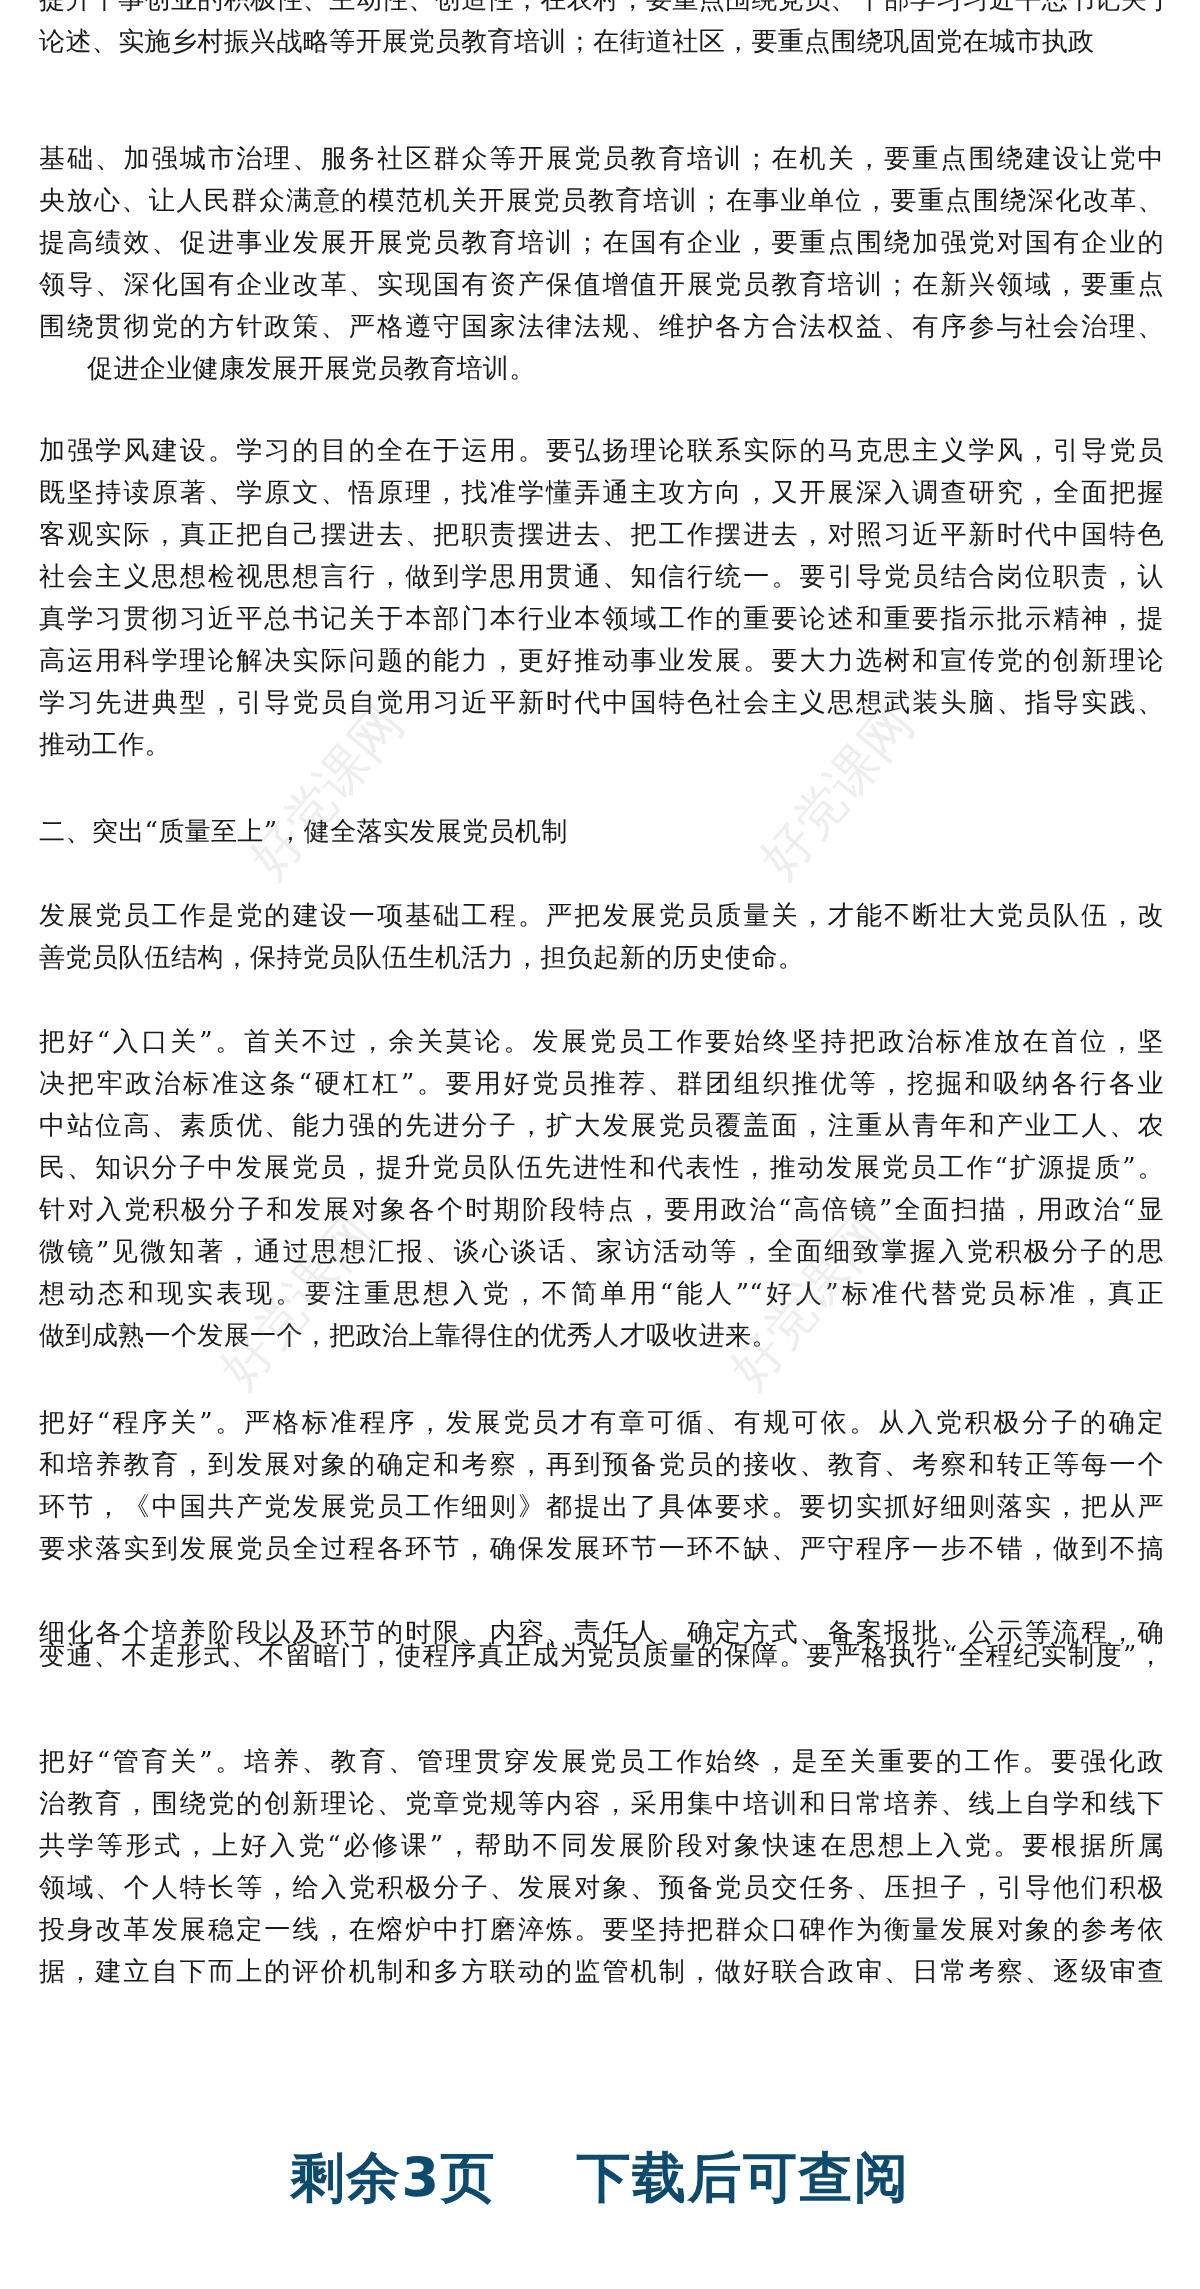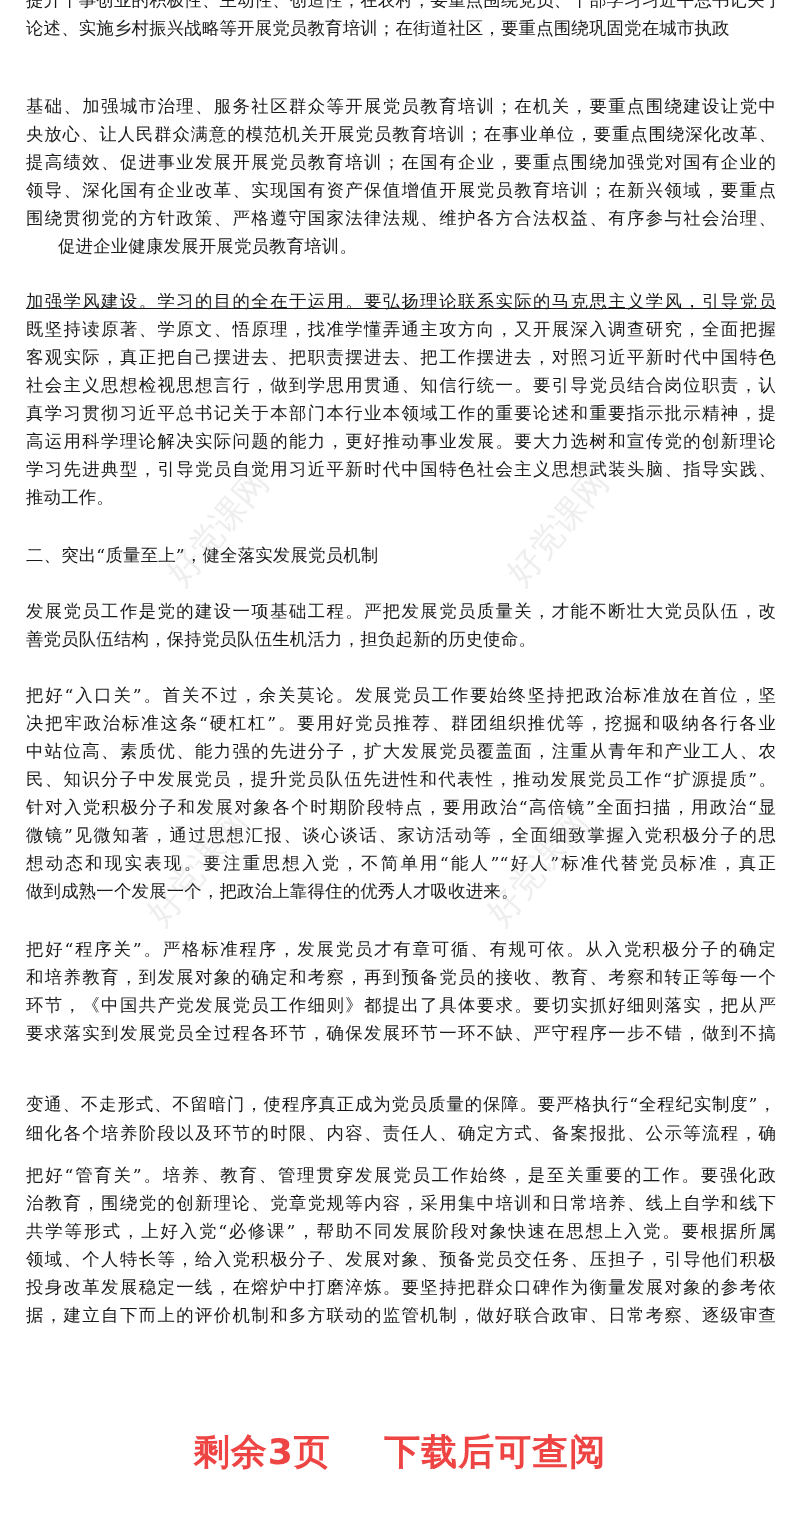--- a/index.html
+++ b/index.html
@@ -8,40 +8,40 @@
   .page { position:absolute; left:0; top:0; width:800px; height:1526px; }
   .line { position:absolute; left:26px; width:750px; font-size:17.4px; line-height:28px;
           white-space:nowrap; letter-spacing:0.2px; text-align:justify; text-align-last:justify; }
   .line.last { text-align-last:left; }
   .cut { top:-14px; clip-path: inset(13px 0 0 0); }
   .watermark { position:absolute; font-family:"DejaVu Sans","Liberation Sans",sans-serif;
                font-size:34px; color:rgba(160,160,160,0.18); transform:rotate(-50deg);
                white-space:nowrap; pointer-events:none; }
   .footer-note { position:absolute; top:1428px; left:0; width:800px; text-align:center;
                  font-family:"DejaVu Sans","Liberation Sans",sans-serif; font-weight:bold;
-                 font-size:36px; color:#ef4444; letter-spacing:1px; }
+                 font-size:36px; color:#0c4a6e; letter-spacing:1px; }
   .footer-note span { margin:0 20px; }
 </style>
 </head>
 <body>
 
 <div class="page">
 
   <div class="line cut">提升干事创业的积极性、主动性、创造性；在农村，要重点围绕党员、干部学习习近平总书记关于“三农”工作的重要</div>
 
   <div class="line last" style="top:14px;">论述、实施乡村振兴战略等开展党员教育培训；在街道社区，要重点围绕巩固党在城市执政</div>
 
   <div class="line" style="top:92px;">基础、加强城市治理、服务社区群众等开展党员教育培训；在机关，要重点围绕建设让党中</div>
   <div class="line" style="top:120px;">央放心、让人民群众满意的模范机关开展党员教育培训；在事业单位，要重点围绕深化改革、</div>
   <div class="line" style="top:176px;">领导、深化国有企业改革、实现国有资产保值增值开展党员教育培训；在新兴领域，要重点</div>
   <div class="line" style="top:148px;">提高绩效、促进事业发展开展党员教育培训；在国有企业，要重点围绕加强党对国有企业的</div>
   <div class="line" style="top:204px;">围绕贯彻党的方针政策、严格遵守国家法律法规、维护各方合法权益、有序参与社会治理、</div>
   <div class="line last" style="top:232px;margin-left:32px;">促进企业健康发展开展党员教育培训。</div>
 
-  <div class="line" style="top:287px;text-decoration:underline;">加强学风建设。学习的目的全在于运用。要弘扬理论联系实际的马克思主义学风，引导党员</div>
+  <div class="line" style="top:287px;">加强学风建设。学习的目的全在于运用。要弘扬理论联系实际的马克思主义学风，引导党员</div>
   <div class="line" style="top:315px;">既坚持读原著、学原文、悟原理，找准学懂弄通主攻方向，又开展深入调查研究，全面把握</div>
   <div class="line" style="top:343px;">客观实际，真正把自己摆进去、把职责摆进去、把工作摆进去，对照习近平新时代中国特色</div>
   <div class="line" style="top:371px;">社会主义思想检视思想言行，做到学思用贯通、知信行统一。要引导党员结合岗位职责，认</div>
   <div class="line" style="top:399px;">真学习贯彻习近平总书记关于本部门本行业本领域工作的重要论述和重要指示批示精神，提</div>
   <div class="line" style="top:427px;">高运用科学理论解决实际问题的能力，更好推动事业发展。要大力选树和宣传党的创新理论</div>
   <div class="line" style="top:455px;">学习先进典型，引导党员自觉用习近平新时代中国特色社会主义思想武装头脑、指导实践、</div>
   <div class="line last" style="top:483px;">推动工作。</div>
 
   <div class="line last" style="top:541px;">二、突出“质量至上”，健全落实发展党员机制</div>
 
@@ -55,21 +55,21 @@
   <div class="line" style="top:793px;">针对入党积极分子和发展对象各个时期阶段特点，要用政治“高倍镜”全面扫描，用政治“显</div>
   <div class="line" style="top:821px;">微镜”见微知著，通过思想汇报、谈心谈话、家访活动等，全面细致掌握入党积极分子的思</div>
   <div class="line" style="top:849px;">想动态和现实表现。要注重思想入党，不简单用“能人”“好人”标准代替党员标准，真正</div>
   <div class="line last" style="top:877px;">做到成熟一个发展一个，把政治上靠得住的优秀人才吸收进来。</div>
 
   <div class="line" style="top:935px;">把好“程序关”。严格标准程序，发展党员才有章可循、有规可依。从入党积极分子的确定</div>
   <div class="line" style="top:963px;">和培养教育，到发展对象的确定和考察，再到预备党员的接收、教育、考察和转正等每一个</div>
   <div class="line" style="top:991px;">环节，《中国共产党发展党员工作细则》都提出了具体要求。要切实抓好细则落实，把从严</div>
   <div class="line" style="top:1019px;">要求落实到发展党员全过程各环节，确保发展环节一环不缺、严守程序一步不错，做到不搞</div>
   <div class="line" style="top:1090px;">变通、不走形式、不留暗门，使程序真正成为党员质量的保障。要严格执行“全程纪实制度”，</div>
-  <div class="line" style="top:1075px;margin-top:44px;">细化各个培养阶段以及环节的时限、内容、责任人、确定方式、备案报批、公示等流程，确</div>
+  <div class="line" style="top:1075px;">细化各个培养阶段以及环节的时限、内容、责任人、确定方式、备案报批、公示等流程，确</div>
 
   <div class="line" style="top:1161px;">把好“管育关”。培养、教育、管理贯穿发展党员工作始终，是至关重要的工作。要强化政</div>
   <div class="line" style="top:1189px;">治教育，围绕党的创新理论、党章党规等内容，采用集中培训和日常培养、线上自学和线下</div>
   <div class="line" style="top:1217px;">共学等形式，上好入党“必修课”，帮助不同发展阶段对象快速在思想上入党。要根据所属</div>
   <div class="line" style="top:1245px;">领域、个人特长等，给入党积极分子、发展对象、预备党员交任务、压担子，引导他们积极</div>
   <div class="line" style="top:1273px;">投身改革发展稳定一线，在熔炉中打磨淬炼。要坚持把群众口碑作为衡量发展对象的参考依</div>
   <div class="line" style="top:1301px;">据，建立自下而上的评价机制和多方联动的监管机制，做好联合政审、日常考察、逐级审查</div>
 
   <div class="watermark" style="left:150px; top:505px;">好党课网</div>
   <div class="watermark" style="left:490px; top:505px;">好党课网</div>

